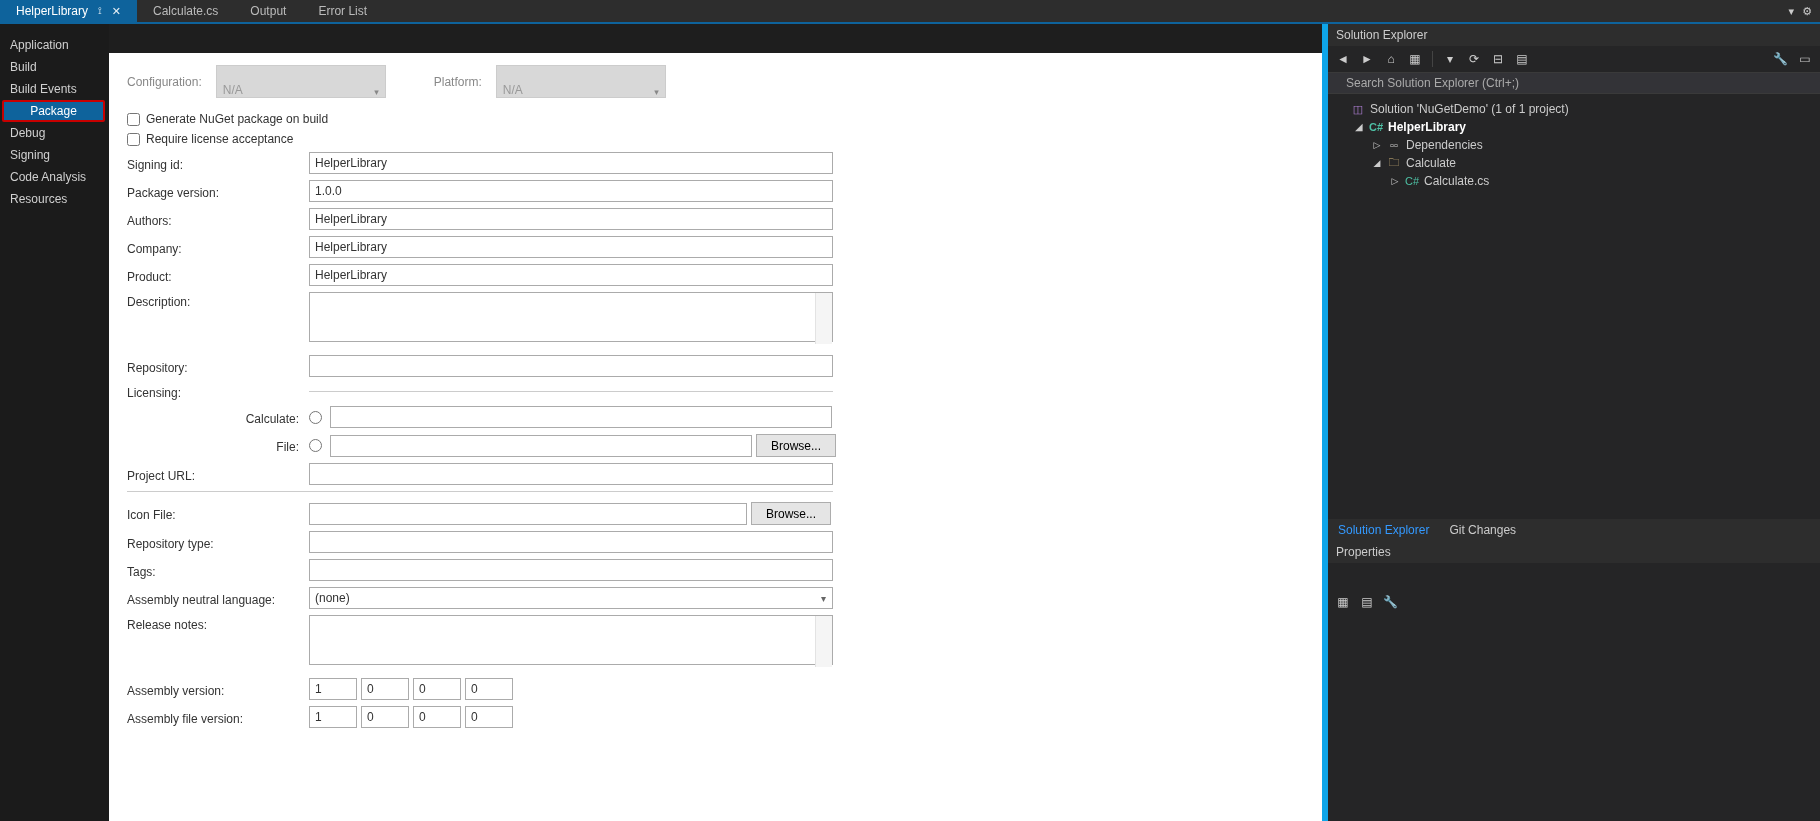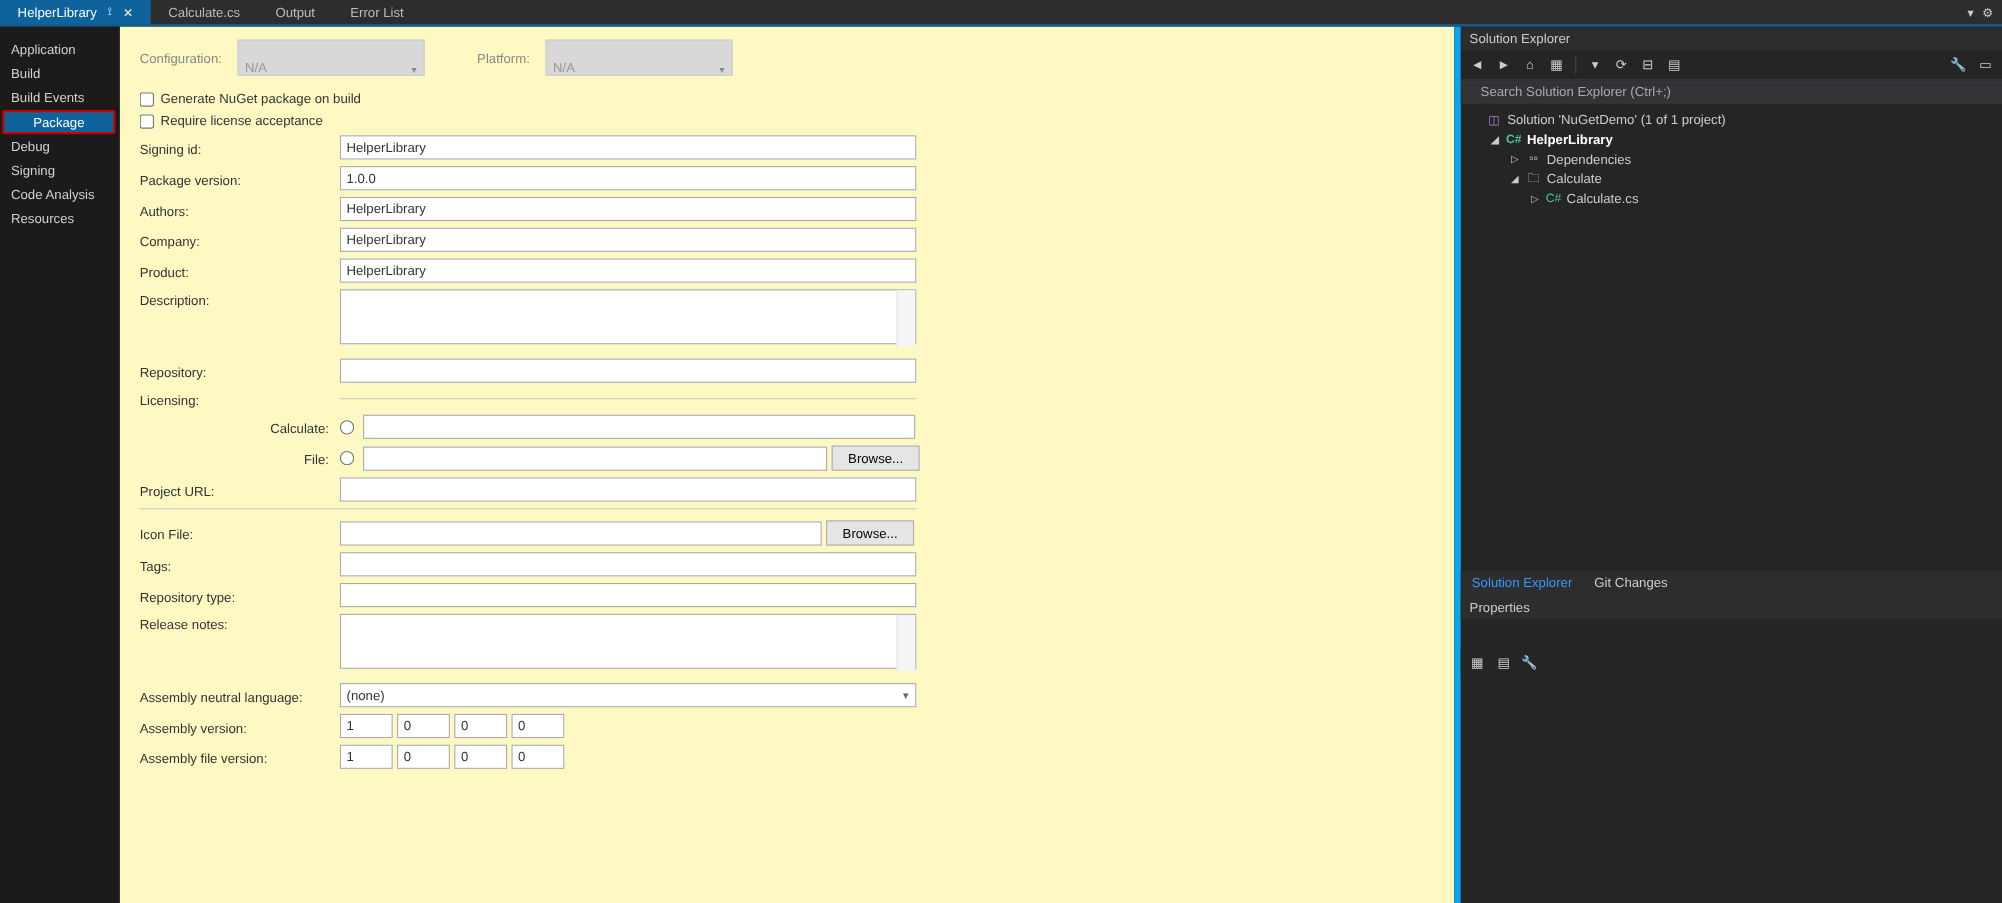--- a/index.html
+++ b/index.html
@@ -18,21 +18,21 @@
 
 .main { flex:1; display:flex; min-height:0; }
 
 
 .side-nav { width:109px; background:#1b1b1b; padding-top:10px; display:flex; flex-direction:column; }
 .side-item { padding:4px 10px; color:#d0d0d0; cursor:pointer; }
 .side-item.sel { background:#0e639c; color:#fff; border:2px solid #c80000; border-radius:2px; margin:0 4px 0 2px; padding:2px 8px;text-align:center; }
 
 
 .content-wrap { flex:1; background:#1e1e1e; display:flex; }
-.content { flex:1; background:#fef9c3; color:#333; padding:12px 24px 24px 18px; overflow:auto; }
+.content { flex:1; background:#ffffff; color:#333; padding:12px 24px 24px 18px; overflow:auto;margin-top:29px; }
 
 
 .cfg-row { display:flex; align-items:center; gap:14px; margin-bottom:14px; }
 .cfg-lbl { color:#888; }
 .cfg-dd { background:#d8d8d8; color:#999; border:1px solid #ccc; width:170px; height:33px; display:flex; align-items:flex-end; padding:0 6px; position:relative; }
 .cfg-dd::after { content:"▾"; position:absolute; right:6px; font-size:9px; color:#888; }
 .cfg-dd.short { width:170px; }
 
 .form-row { display:flex; align-items:center; margin-bottom:6px; }
 .form-row.tall { align-items:flex-start; margin-bottom:10px; }
@@ -197,37 +197,37 @@
           <div class="flabel">Project URL:</div>
           <input class="txt long" style="">
         </div>
       <hr class="sep">
       <div class="form-row">
           <div class="flabel">Icon File:</div>
           <input class="txt" style="width: 438px;">
           <button class="btn" style="margin-left:4px">Browse...</button>
         </div>
       <div class="form-row">
+          <div class="flabel">Repository type:</div>
+          <input class="txt long" style="">
+        </div>
+      <div class="form-row">
           <div class="flabel">Tags:</div>
           <input class="txt long" style="">
         </div>
-      <div class="form-row">
-          <div class="flabel">Repository type:</div>
-          <input class="txt long" style="">
-        </div>
-      <div class="form-row tall">
-          <div class="flabel">Release notes:</div>
-          <div class="scroll-hint"><textarea class="txa" style=""></textarea></div>
-        </div>
-
       <div class="form-row">
           <div class="flabel">Assembly neutral language:</div>
           <div class="sel-wide">
             <span>(none)</span>
           </div>
+        </div>
+
+      <div class="form-row tall">
+          <div class="flabel">Release notes:</div>
+          <div class="scroll-hint"><textarea class="txa" style=""></textarea></div>
         </div>
 
       <div class="form-row">
           <div class="flabel">Assembly version:</div>
         <div class="version-inputs">
           <input class="txt" value="1" style="">
           <input class="txt" value="0" style="">
           <input class="txt" value="0" style="">
           <input class="txt" value="0" style="">
         </div>

